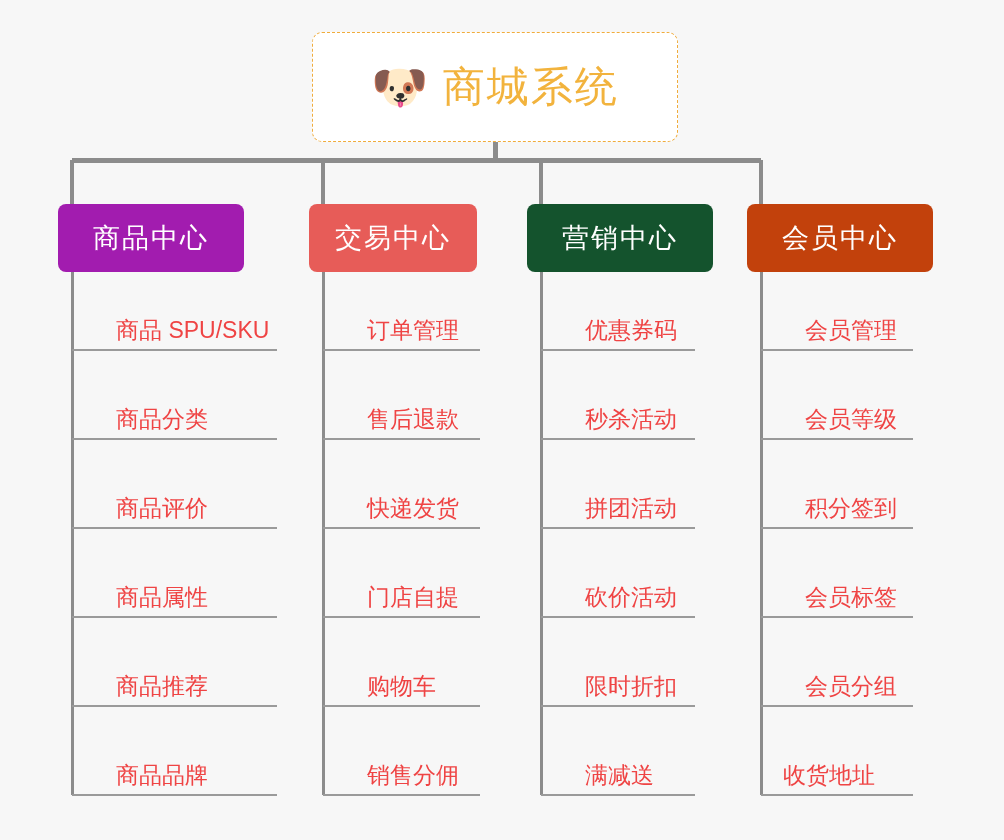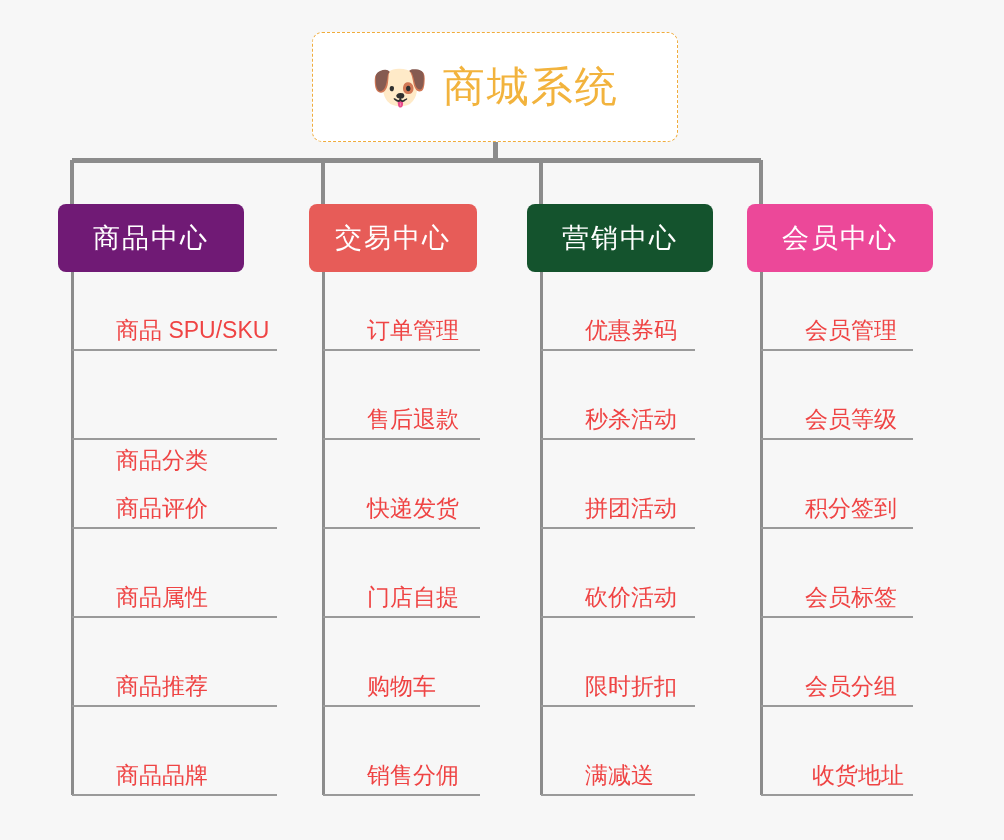--- a/index.html
+++ b/index.html
@@ -129,35 +129,35 @@
       <line x1="761" y1="706" x2="913" y2="706" stroke="#9a9a9a" stroke-width="2" shape-rendering="crispEdges"></line>
       <line x1="761" y1="795" x2="913" y2="795" stroke="#9a9a9a" stroke-width="2" shape-rendering="crispEdges"></line>
     </svg>
 
   <div id="root-node">
     <span class="root-emoji">🐶</span>
     <span class="root-title">商城系统</span>
   </div>
 
   <div class="branch" id="branch-0">
-    <div class="branch-header" style="background: #701a75;">商品中心</div>
+    <div class="branch-header" style="background: #a21caf;">商品中心</div>
   </div>
   <div class="branch" id="branch-1">
     <div class="branch-header" style="background: rgb(231, 92, 88);">交易中心</div>
   </div>
   <div class="branch" id="branch-2">
     <div class="branch-header" style="background: #14532d;">营销中心</div>
   </div>
   <div class="branch" id="branch-3">
-    <div class="branch-header" style="background: #ec4899;">会员中心</div>
+    <div class="branch-header" style="background: #c2410c;">会员中心</div>
   </div>
 
   <div id="leaf-layer">
       <div class="leaf-label" style="left: 116px; top: 319px;">商品 SPU/SKU</div>
-      <div class="leaf-label" style="left: 116px; top: 408px; margin-top: 41px;">商品分类</div>
+      <div class="leaf-label" style="left: 116px; top: 408px;">商品分类</div>
       <div class="leaf-label" style="left: 116px; top: 497px;">商品评价</div>
       <div class="leaf-label" style="left: 116px; top: 586px;">商品属性</div>
       <div class="leaf-label" style="left: 116px; top: 675px;">商品推荐</div>
       <div class="leaf-label" style="left: 116px; top: 764px;">商品品牌</div>
       <div class="leaf-label" style="left: 367px; top: 319px;">订单管理</div>
       <div class="leaf-label" style="left: 367px; top: 408px;">售后退款</div>
       <div class="leaf-label" style="left: 367px; top: 497px;">快递发货</div>
       <div class="leaf-label" style="left: 367px; top: 586px;">门店自提</div>
       <div class="leaf-label" style="left: 367px; top: 675px;">购物车</div>
       <div class="leaf-label" style="left: 367px; top: 764px;">销售分佣</div>
@@ -165,16 +165,16 @@
       <div class="leaf-label" style="left: 585px; top: 408px;">秒杀活动</div>
       <div class="leaf-label" style="left: 585px; top: 497px;">拼团活动</div>
       <div class="leaf-label" style="left: 585px; top: 586px;">砍价活动</div>
       <div class="leaf-label" style="left: 585px; top: 675px;">限时折扣</div>
       <div class="leaf-label" style="left: 585px; top: 764px;">满减送</div>
       <div class="leaf-label" style="left: 805px; top: 319px;">会员管理</div>
       <div class="leaf-label" style="left: 805px; top: 408px;">会员等级</div>
       <div class="leaf-label" style="left: 805px; top: 497px;">积分签到</div>
       <div class="leaf-label" style="left: 805px; top: 586px;">会员标签</div>
       <div class="leaf-label" style="left: 805px; top: 675px;">会员分组</div>
-      <div class="leaf-label" style="left: 812px; top: 764px;">收货地址</div>
+      <div class="leaf-label" style="left: 783px; top: 764px;">收货地址</div>
     </div>
 
 </div>
 
 </body></html>

